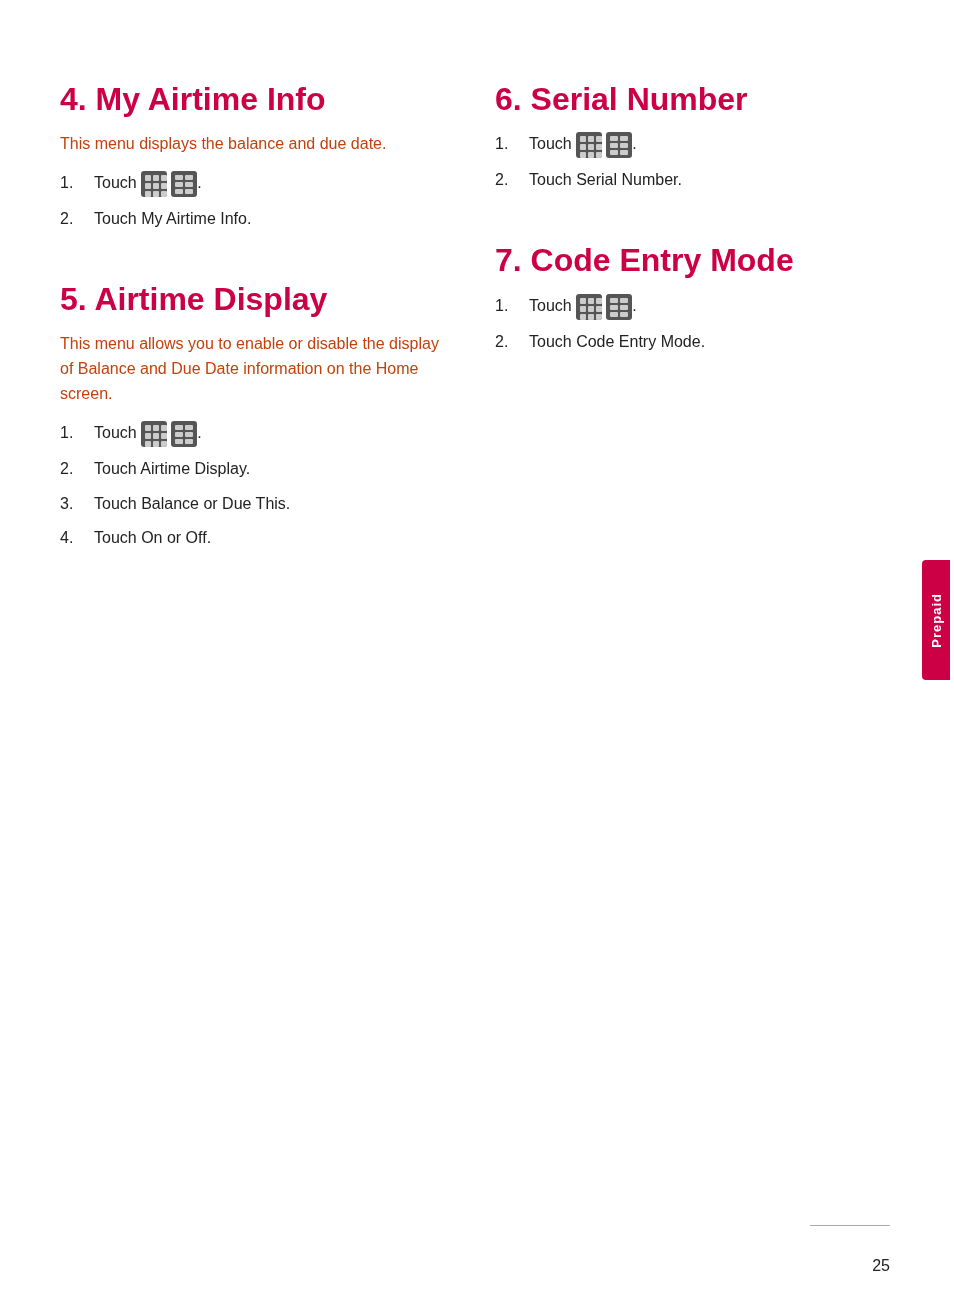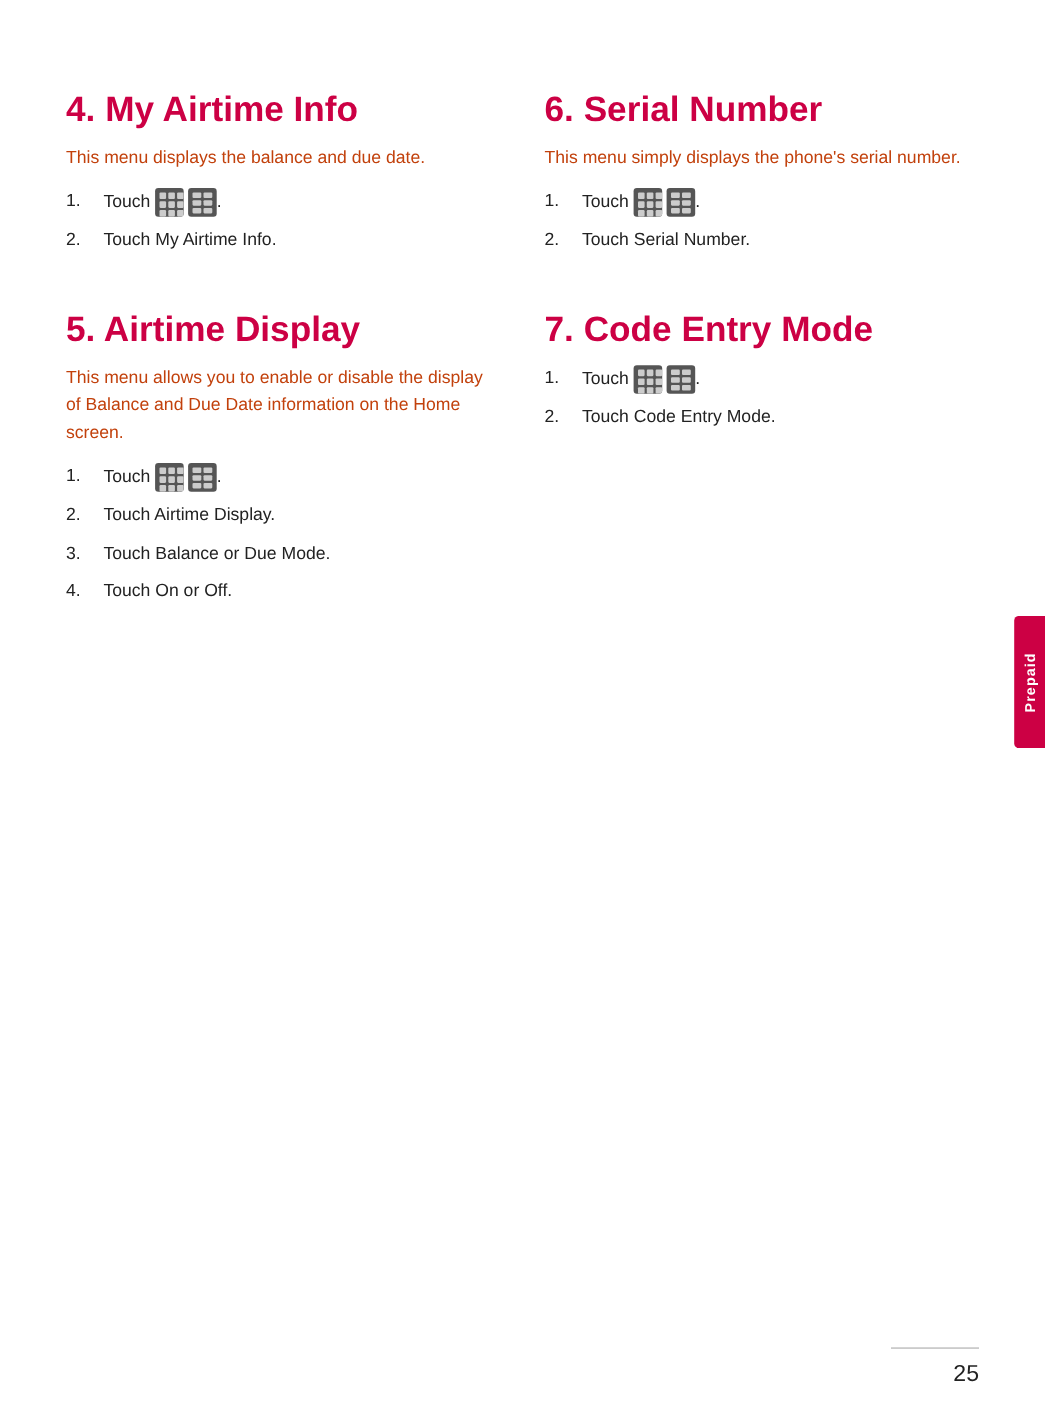--- a/index.html
+++ b/index.html
@@ -147,24 +147,24 @@
 
     .page-number-line {
       border-top: 1px solid #aaa;
       width: 80px;
       position: absolute;
       bottom: 65px;
       right: 60px;
     }
 
     .page-number {
-      font-size: 21px;
+      font-size: 16px;
       color: #222;
       position: absolute;
-      bottom: 30px;
+      bottom: 16px;
       right: 60px;
     }
   </style>
 </head>
 <body>
 
 <div class="page">
 
   <div class="columns">
 
@@ -241,35 +241,34 @@
               </span>
             </span>.
           </span>
         </div>
         <div class="step">
           <span class="step-num">2.</span>
           <span class="step-text">Touch <span class="bold">Airtime Display</span>.</span>
         </div>
         <div class="step">
           <span class="step-num">3.</span>
-          <span class="step-text">Touch <span class="bold">Balance</span> or <span class="bold">Due Mode</span>.</span>
+          <span class="step-text">Touch <span class="bold">Balance</span> or <span class="bold">Due This</span>.</span>
         </div>
         <div class="step">
           <span class="step-num">4.</span>
           <span class="step-text">Touch <span class="bold">On</span> or <span class="bold">Off</span>.</span>
         </div>
       </div>
 
     </div>
 
     <div class="col">
 
       <div class="section">
         <div class="section-title">6. Serial Number</div>
-        <div class="section-body">This menu simply displays the phone's serial number.</div>
         <div class="step">
           <span class="step-num">1.</span>
           <span class="step-text">Touch
             <span class="icon-inline">
               <span class="icon-box">
                 <span class="icon-grid">
                   <span class="icon-grid-dot"></span>
                   <span class="icon-grid-dot"></span>
                   <span class="icon-grid-dot"></span>
                   <span class="icon-grid-dot"></span>

